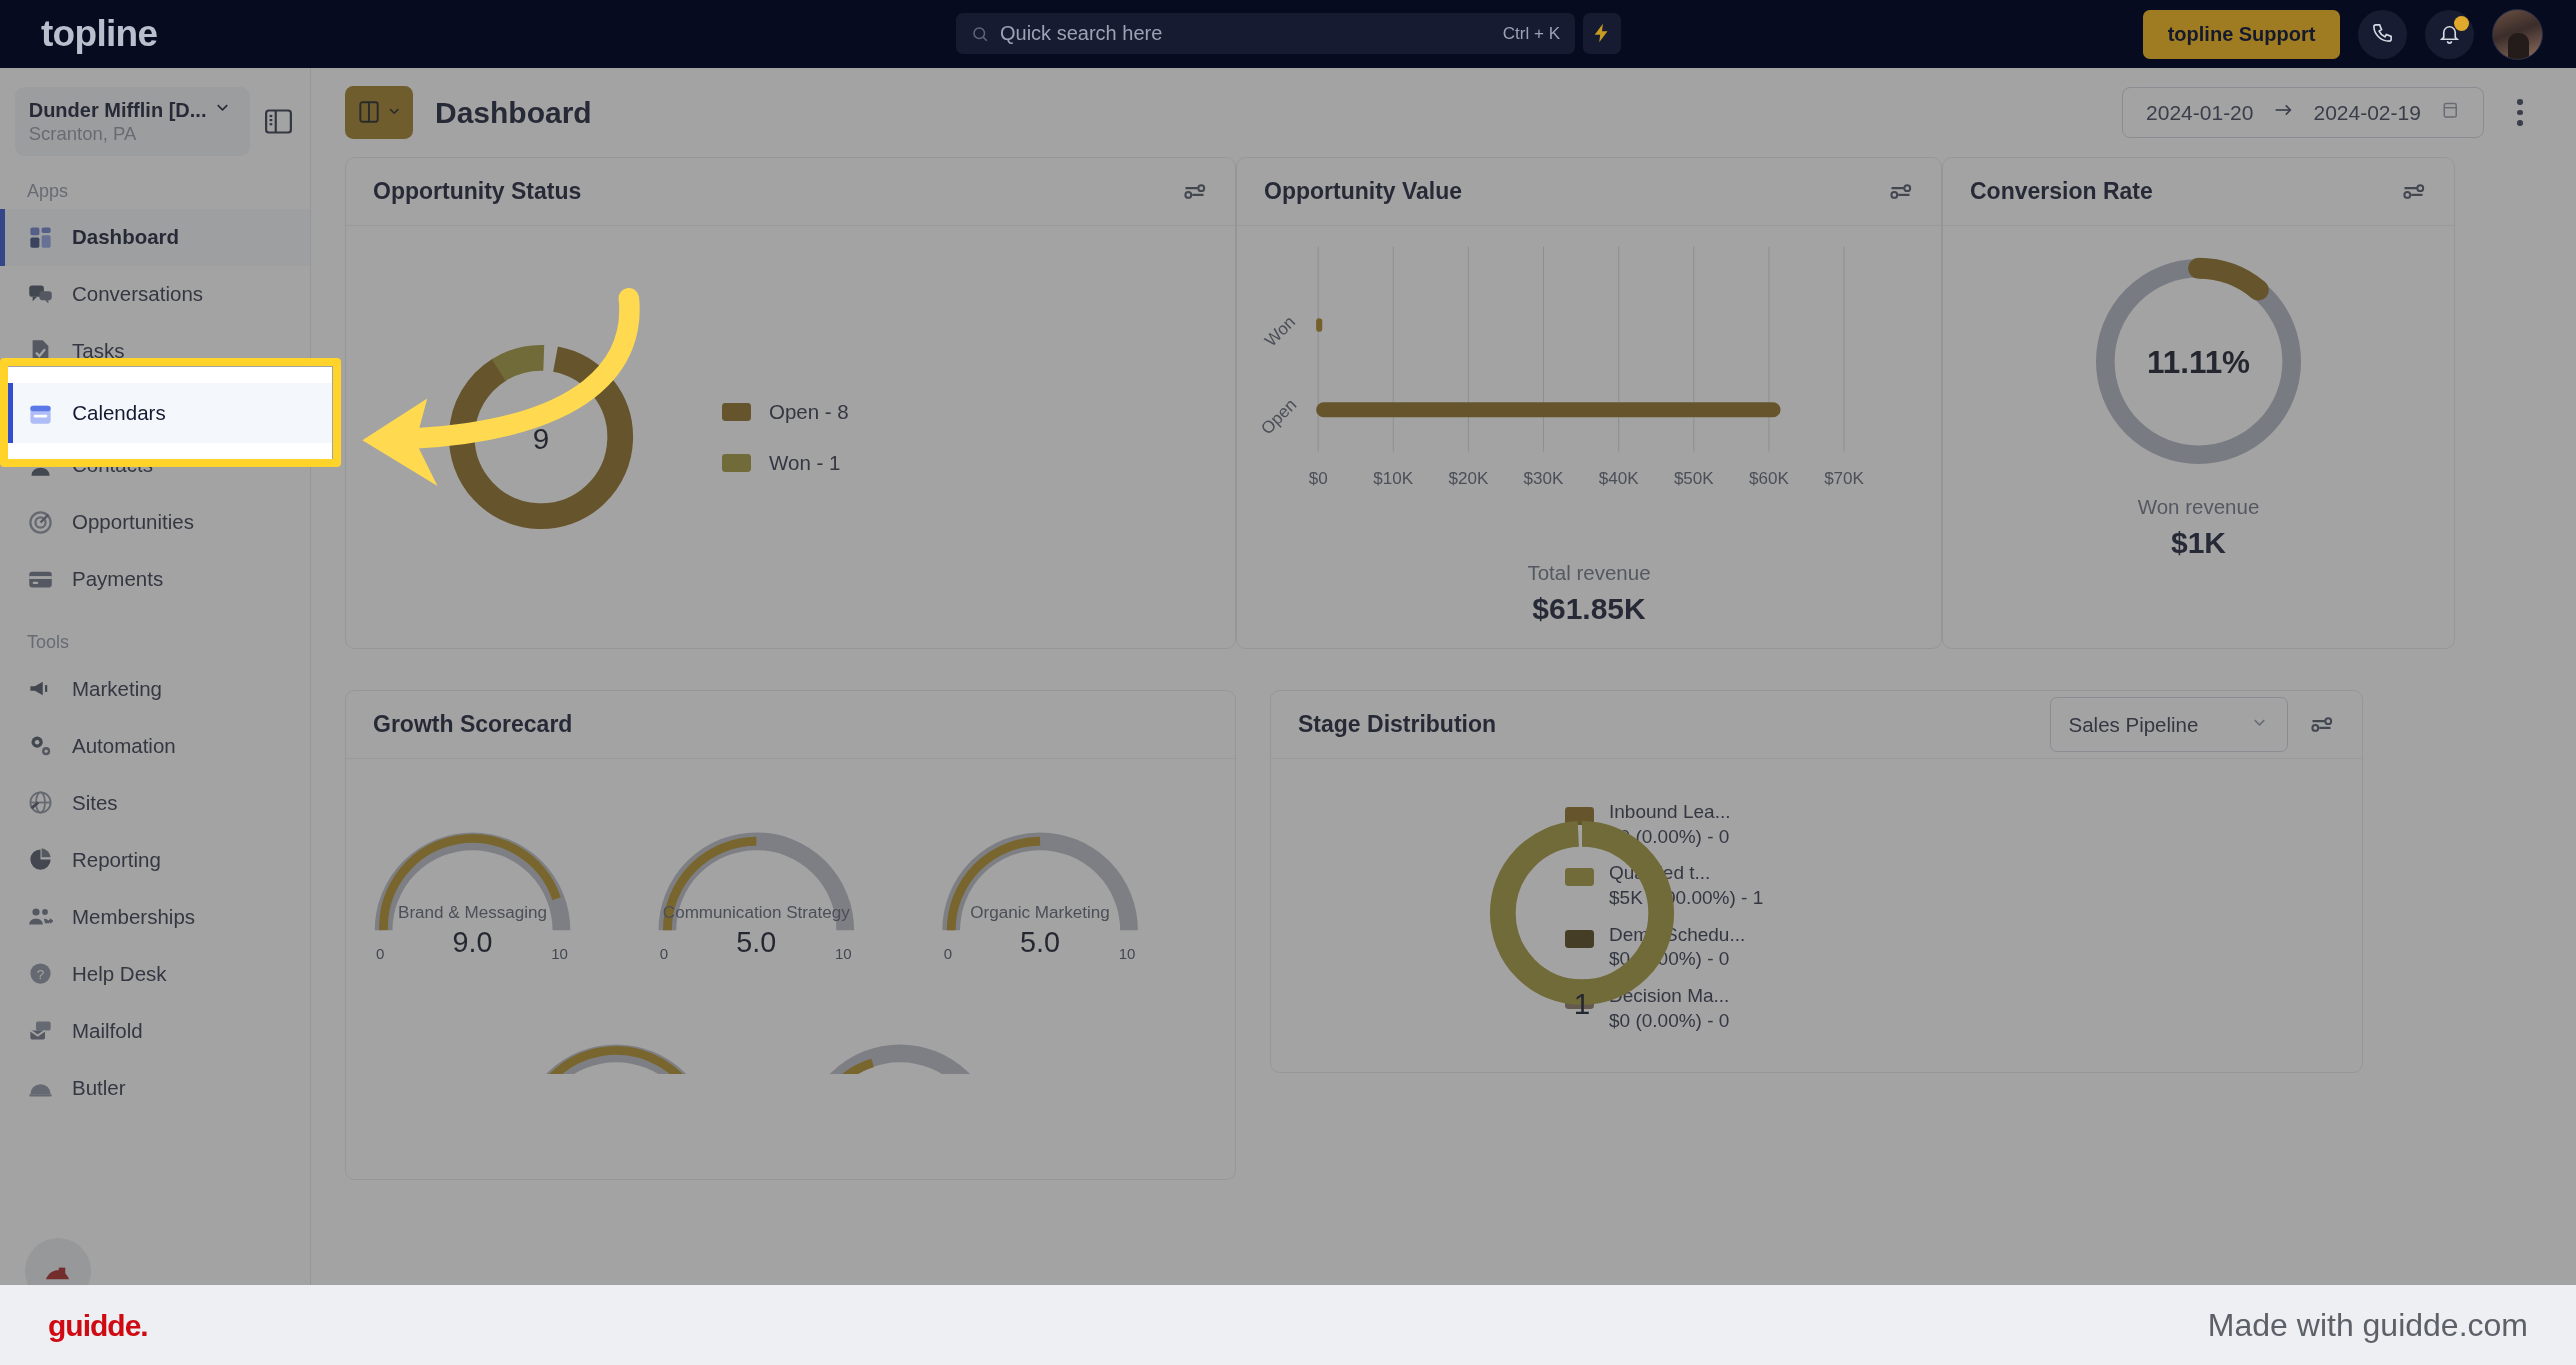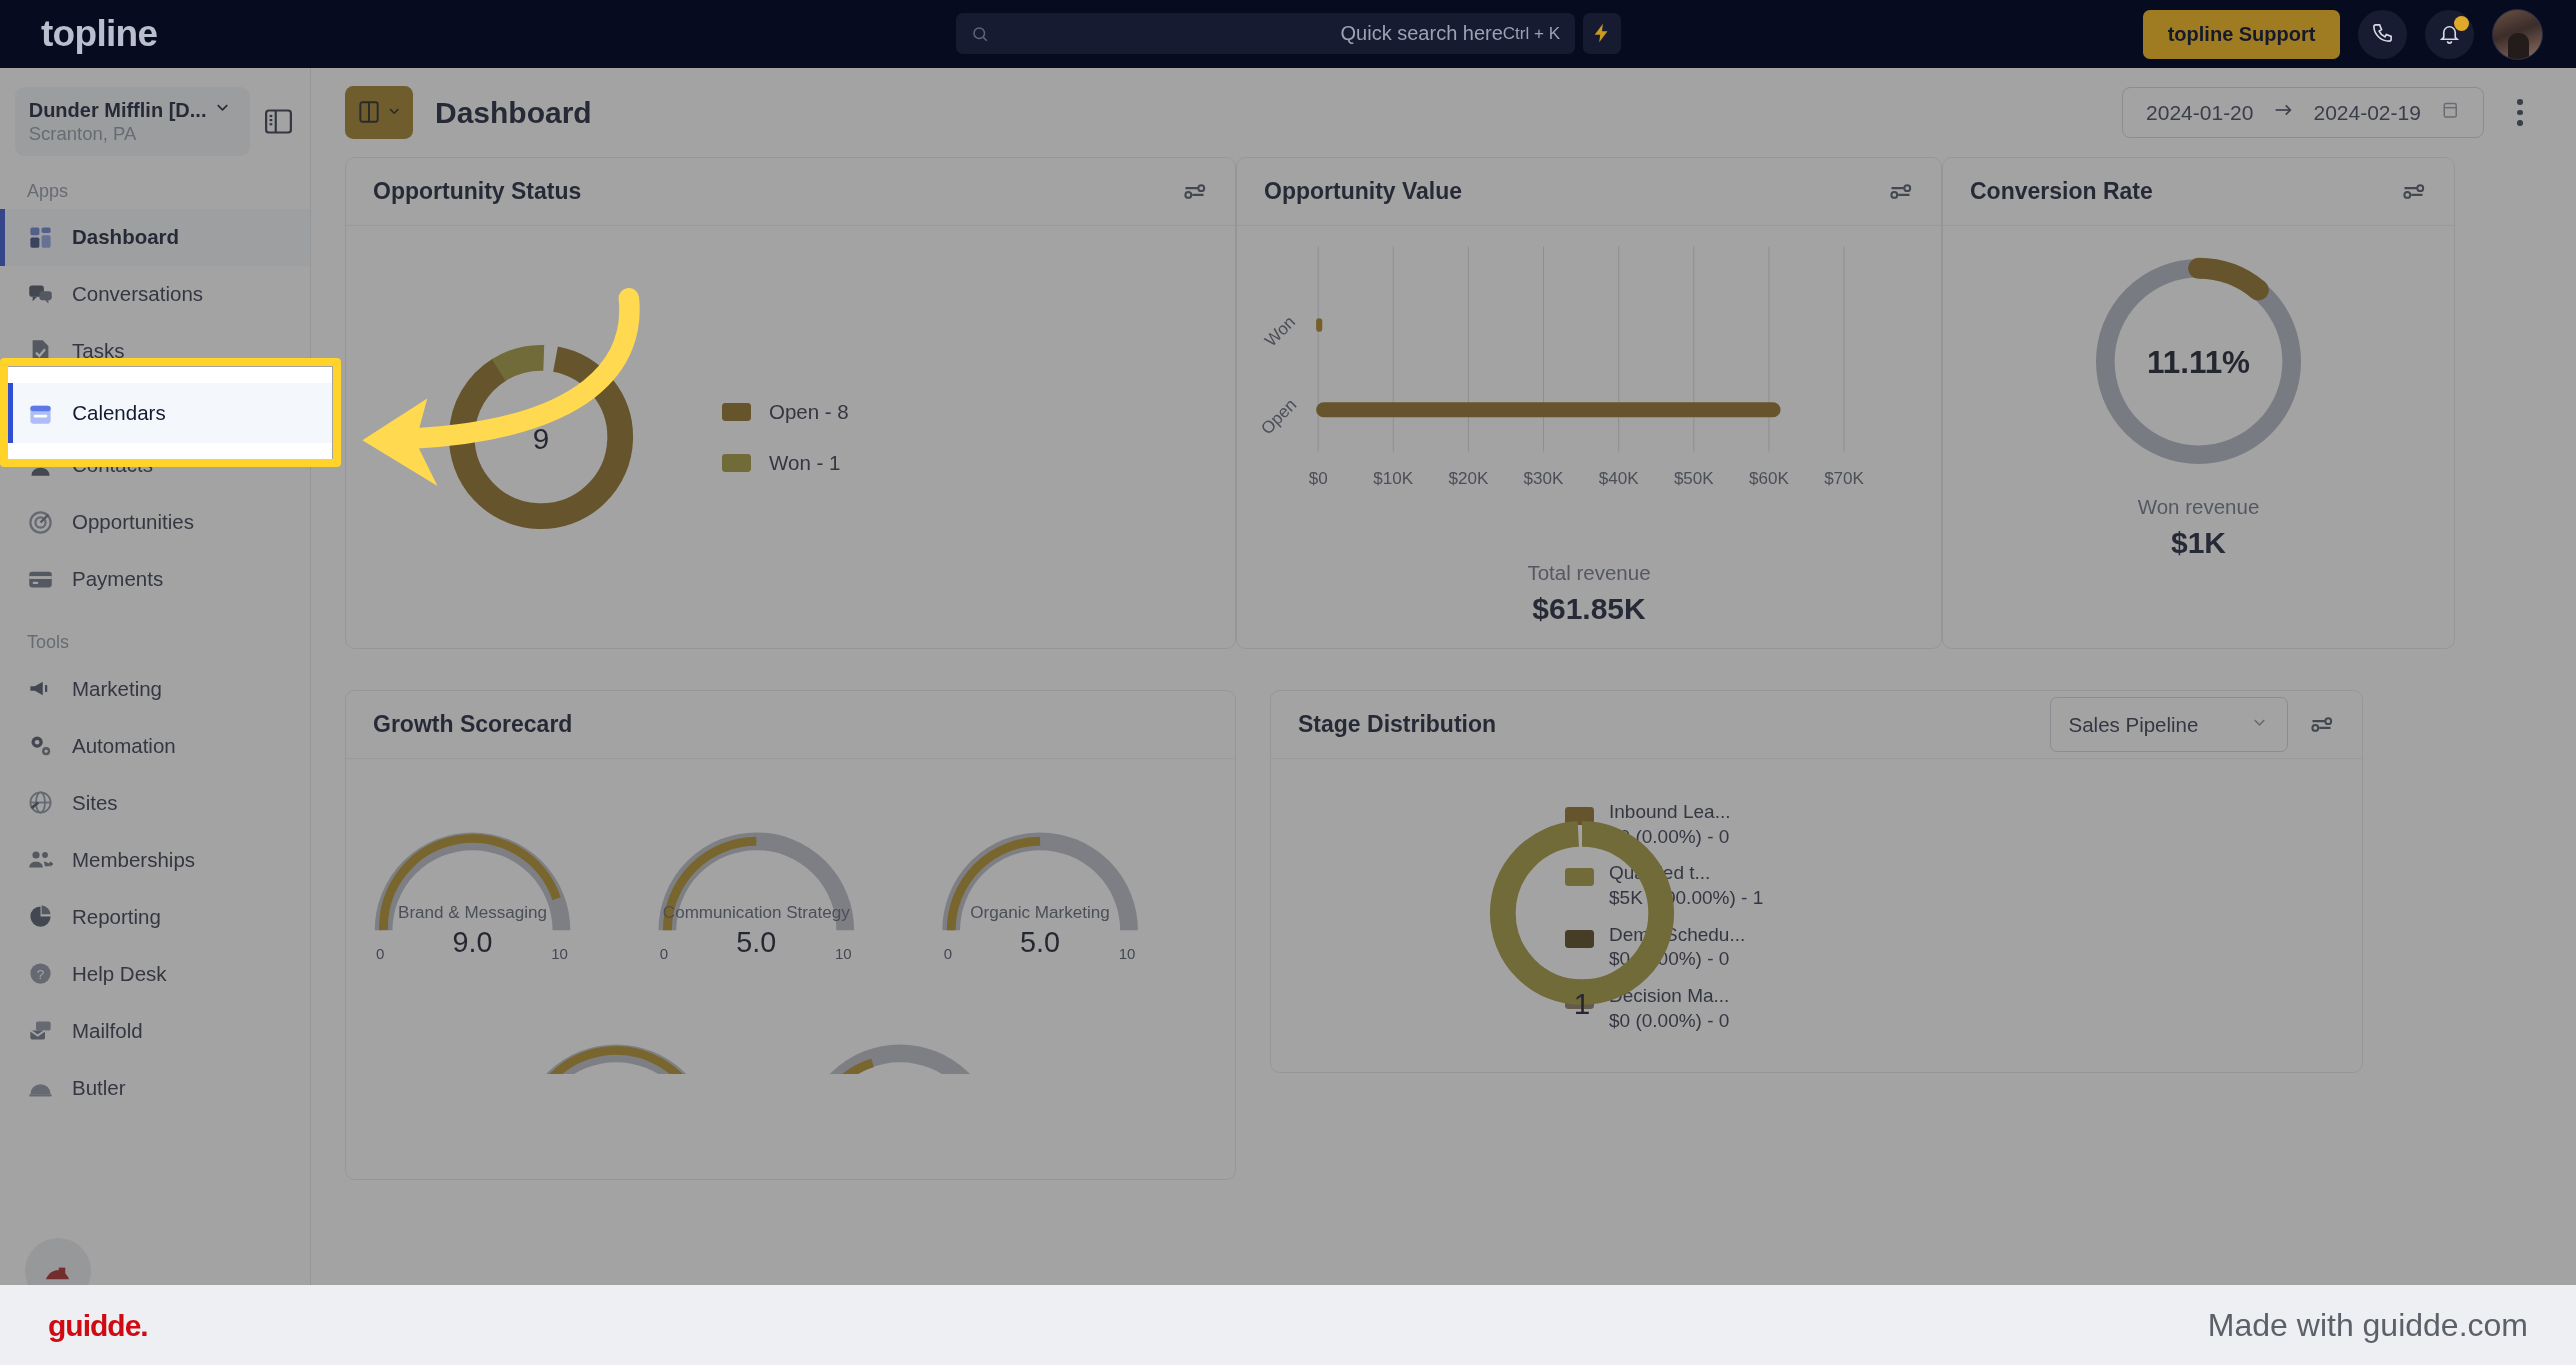--- a/index.html
+++ b/index.html
@@ -8,21 +8,21 @@
     font-family: "Liberation Sans", sans-serif;
     background: #ffffff; overflow: hidden;
   }
   .app { position: relative; width: 2576px; height: 1365px; }
 
   
 
   
   .topbar {
     position: absolute; top: 0; left: 0; width: 2576px; height: 68px;
-    background: #070b20; display: flex; align-items: center; text-align: right;
+    background: #070b20; display: flex; align-items: center;
   }
   .logo {
     margin-left: 41px; color: #b9bfcc; font-size: 37px; font-weight: 700;
     letter-spacing: -0.7px;
   }
   .searchwrap {
     position: absolute; left: 956px; top: 13px;
     display: flex; align-items: center; gap: 8.2px;
   }
   .searchbox {
@@ -402,39 +402,39 @@
               <ellipse cx="12" cy="12" rx="4" ry="9"></ellipse>
               <line x1="3" y1="12" x2="21" y2="12"></line>
               <path d="M4 17l6-5" stroke="#4a5163" stroke-width="2.6"></path>
             </svg>
         </span>
         <span>Sites</span>
       </div>
 
       <div class="nav-item">
         <span class="nav-ico">
+          <svg viewBox="0 0 24 24" width="27" height="27" fill="#4a5163">
+              <path d="M12 3a9 9 0 109 9h-9z"></path>
+              <path d="M13 2a9 9 0 018 8h-8z" fill="#6b7183"></path>
+            </svg>
+        </span>
+        <span>Reporting</span>
+      </div>
+
+      <div class="nav-item">
+        <span class="nav-ico">
           <svg viewBox="0 0 24 24" width="27" height="27" fill="#6b7183">
               <circle cx="8" cy="8" r="3.2"></circle>
               <circle cx="16" cy="8" r="2.6"></circle>
               <path d="M2 19c0-3.3 2.7-5 6-5s6 1.7 6 5z"></path>
               <path d="M15 14c2.8 0 5 1.6 5 4h-4"></path>
               <path d="M19 16h4M21 14v4" stroke="#6b7183" stroke-width="1.8"></path>
             </svg>
         </span>
         <span>Memberships</span>
-      </div>
-
-      <div class="nav-item">
-        <span class="nav-ico">
-          <svg viewBox="0 0 24 24" width="27" height="27" fill="#4a5163">
-              <path d="M12 3a9 9 0 109 9h-9z"></path>
-              <path d="M13 2a9 9 0 018 8h-8z" fill="#6b7183"></path>
-            </svg>
-        </span>
-        <span>Reporting</span>
       </div>
 
       <div class="nav-item">
         <span class="nav-ico">
           <svg viewBox="0 0 24 24" width="27" height="27" fill="#8b91a0" style="font-size:30px">
               <circle cx="12" cy="12" r="9"></circle>
               <text x="12" y="17" font-size="12" text-anchor="middle" fill="#fff" font-family="sans-serif">?</text>
             </svg>
         </span>
         <span>Help Desk</span>

